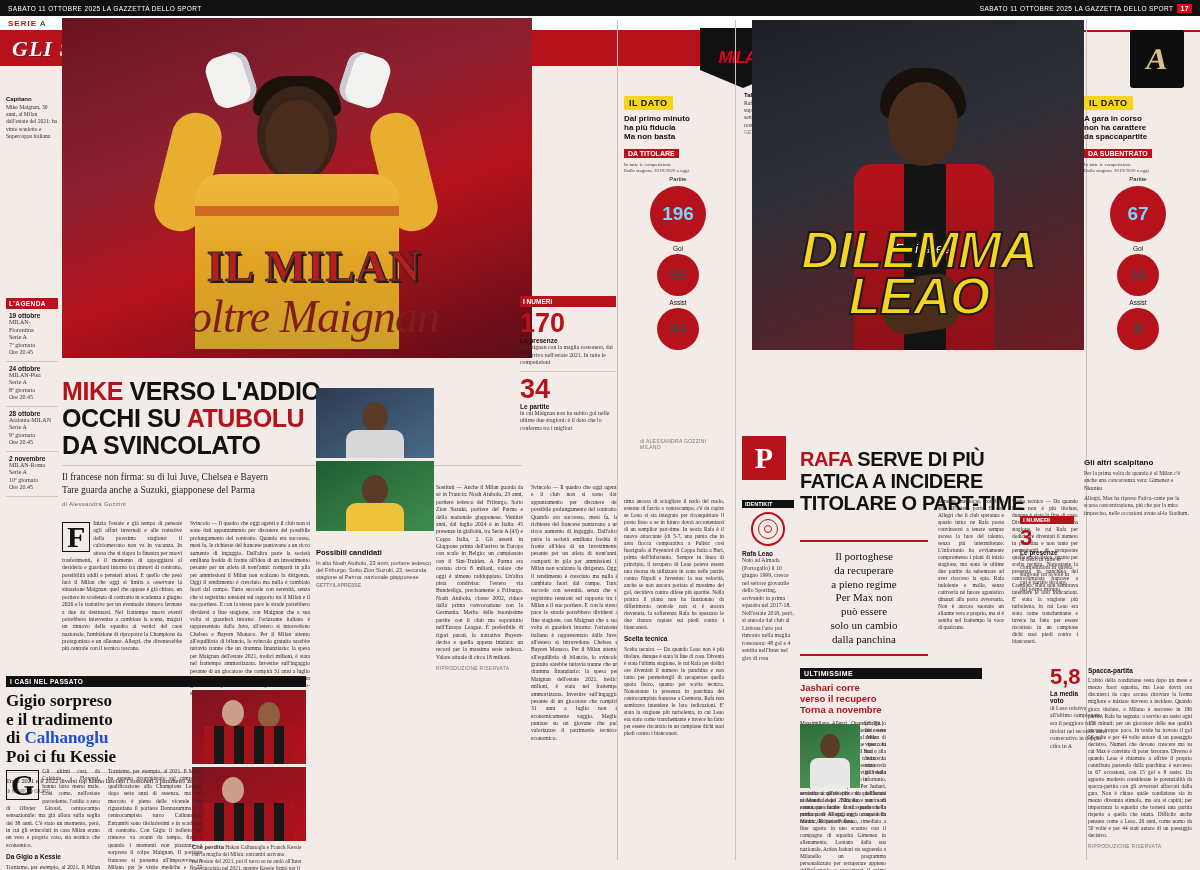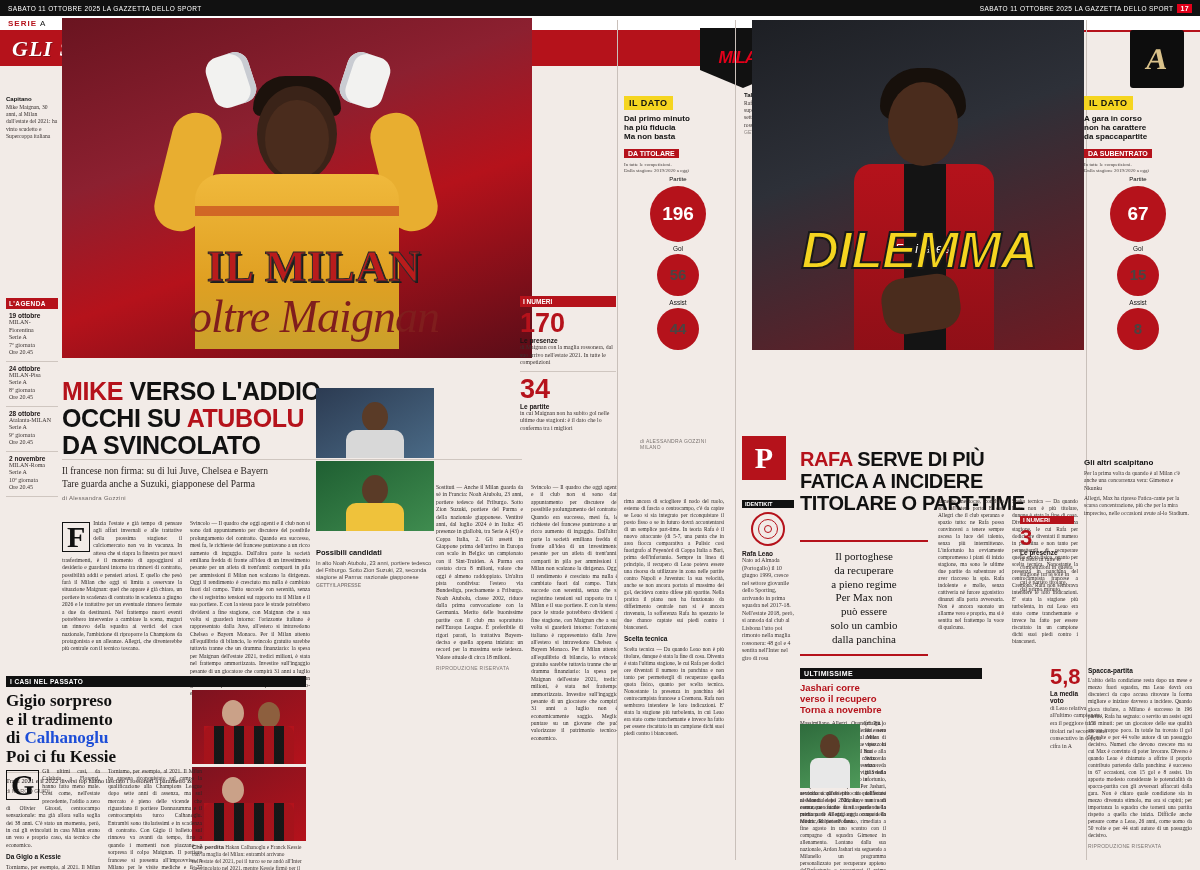--- a/index.html
+++ b/index.html
@@ -111,21 +111,21 @@
   .capitano b { display:block; font-family:"Liberation Sans", sans-serif; font-size:6px; color:#111; }
 
   
   .mikehead { position:absolute; left:62px; top:378px; width:460px; }
   .mikehead .l {
     font-family:"Liberation Sans", sans-serif; font-weight:bold; font-size:25px;
     line-height:1.08; color:#111; letter-spacing:-.4px;
   }
   .mikehead .red { color:#b5121b; }
   .mikehead .sub {
-    font-family:"Liberation Serif", serif; font-size:9.5px;
+    margin-top:6px; font-family:"Liberation Serif", serif; font-size:9.5px;
     line-height:1.35; color:#2a2422; border-top:1px solid #cfc6c0; padding-top:5px;
   }
   .byline {
     margin-top:4px; font-family:"Liberation Sans", sans-serif; font-size:6px;
     color:#6d6663; letter-spacing:.3px;
   }
 
   
   .smallphotos { position:absolute; left:316px; top:388px; width:118px; }
   .sp { width:118px; height:70px; margin-bottom:3px; overflow:hidden; position:relative; }
@@ -203,21 +203,21 @@
   .dato { position:absolute; width:108px; }
   .dato .tag {
     background:#f5d520; color:#111; font-family:"Liberation Sans", sans-serif;
     font-weight:bold; font-size:9px; padding:2px 5px; display:inline-block; letter-spacing:.5px;
   }
   .dato .lead { font-family:"Liberation Sans", sans-serif; font-weight:bold; font-size:8px; line-height:1.15; margin-top:4px; color:#111; }
   .dato .sect { background:#b5121b; color:#fff; font-family:"Liberation Sans", sans-serif; font-weight:bold; font-size:7px; padding:1px 4px; margin-top:4px; display:inline-block; }
   .dato .sm { font-size:5px; color:#4a4442; line-height:1.25; margin-top:2px; }
   .dato .plabel { font-family:"Liberation Sans", sans-serif; font-size:6px; color:#111; text-align:center; margin-top:2px; }
   .circle {
-    width:56px; height:56px; border-radius:50%; background:#b5121b; color:#ffffff;
+    width:56px; height:56px; border-radius:50%; background:#b5121b; color:#7dd3fc;
     display:flex; align-items:center; justify-content:center;
     font-family:"Liberation Sans", sans-serif; font-weight:bold; font-size:19px;
     margin:4px auto 0;
   }
   .circle.sm { width:42px; height:42px; font-size:15px; }
   .statlbl { text-align:center; font-family:"Liberation Sans", sans-serif; font-size:6.5px; margin-top:3px; color:#111; }
 
   
   .heroR {
     position:absolute; left:752px; top:20px; width:332px; height:330px;
@@ -505,34 +505,35 @@
       <div class="torso"></div>
       <div class="blk"></div>
       <div class="spons">Emirates</div>
       <div class="hair"></div>
       <div class="hd1"></div>
       <div class="hands"></div>
     </div>
   </div>
   <div class="dilemma">
     <div class="l">DILEMMA</div>
+    <div class="l">LEAO</div>
   </div>
 
   <div class="dato" style="right:8px; top:92px;">
     <span class="tag">IL DATO</span>
     <div class="lead" style="white-space:pre-line">A gara in corso
 non ha carattere
 da spaccapartite</div>
     <span class="sect">DA SUBENTRATO</span>
     <div class="sm" style="white-space:pre-line">In tutte le competizioni.
 Dalla stagione 2019/2020 a oggi</div>
     <div class="plabel">Partite</div>
     <div class="circle">67</div>
     <div class="statlbl">Gol</div>
-    <div class="circle sm">15</div>
+    <div class="circle sm">16</div>
     <div class="statlbl">Assist</div>
     <div class="circle sm">8</div>
   </div>
 
   <div class="pbox">
     <div class="sq">P</div>
   </div>
   <div style="position:absolute;left:640px;top:438px;width:84px;" class="footnote">
     <div>di ALESSANDRA GOZZINI</div>
     <div>MILANO</div>

